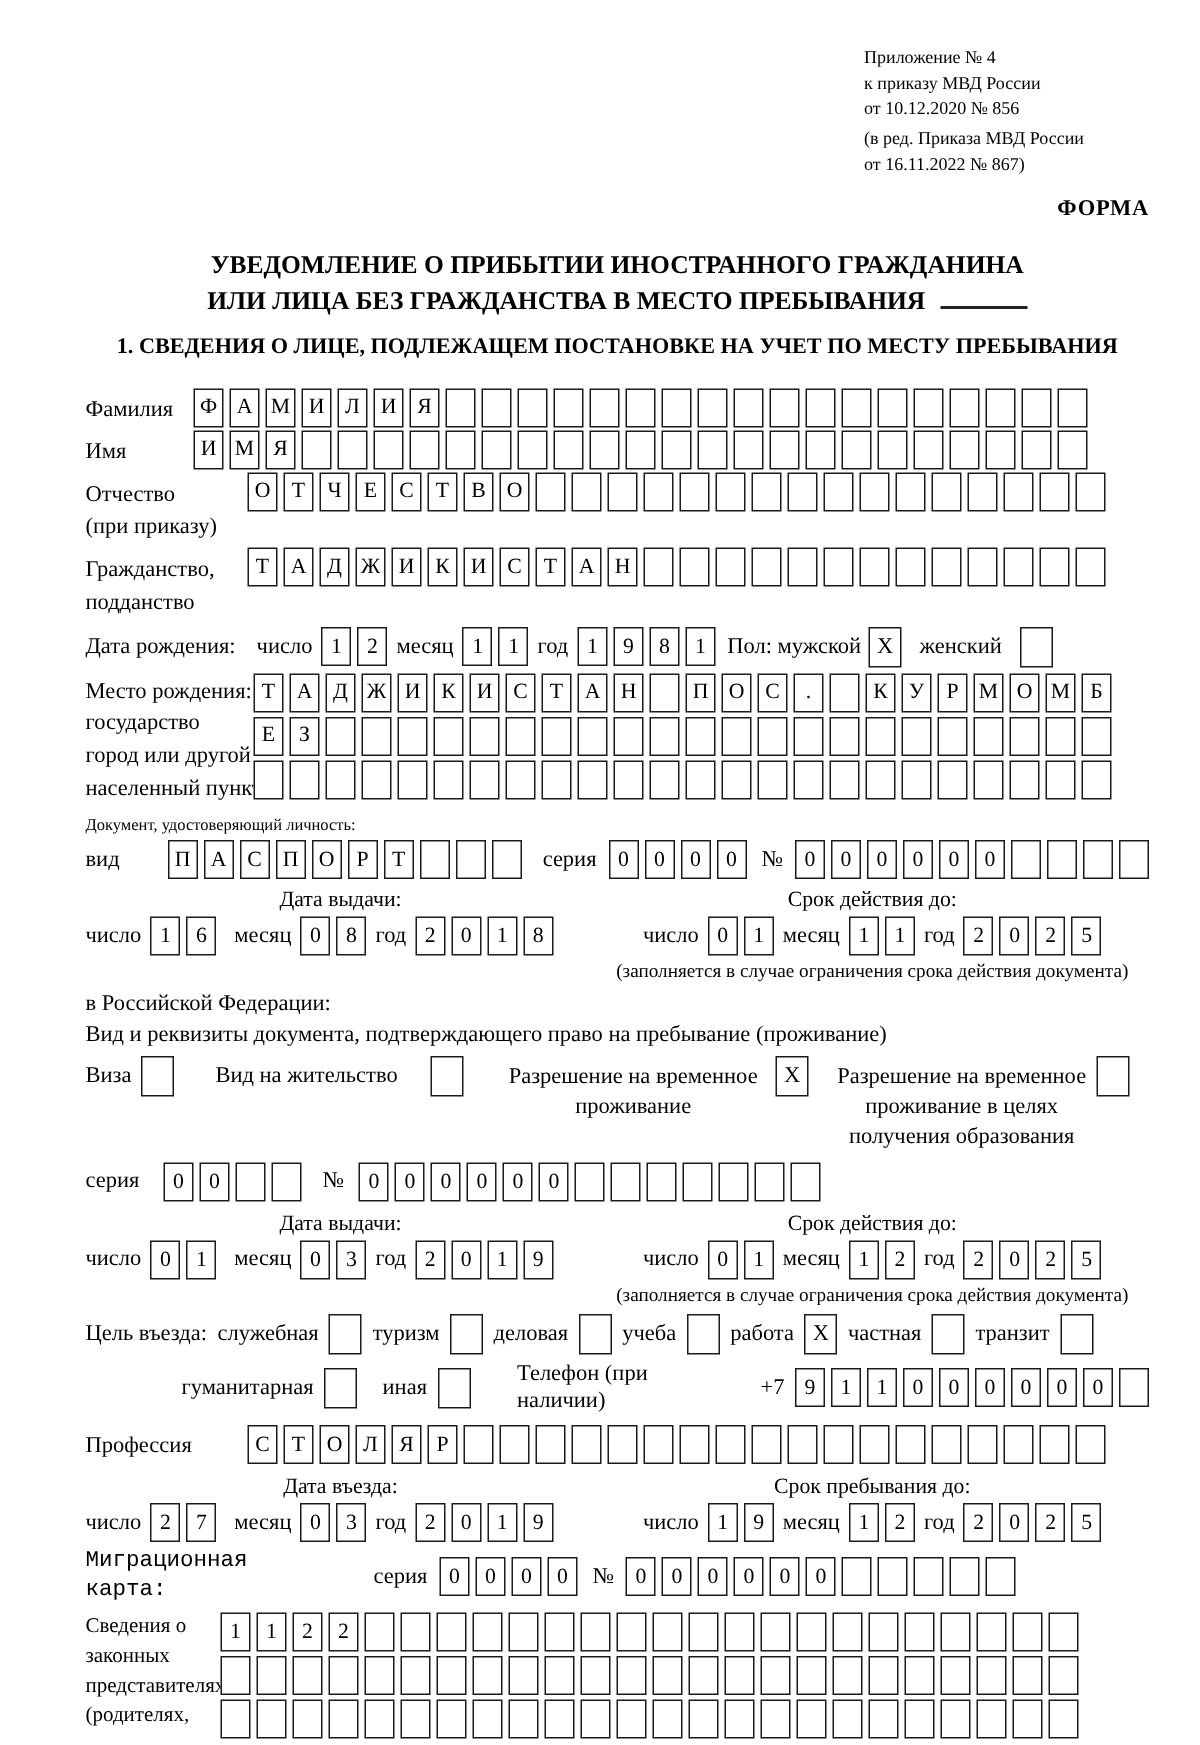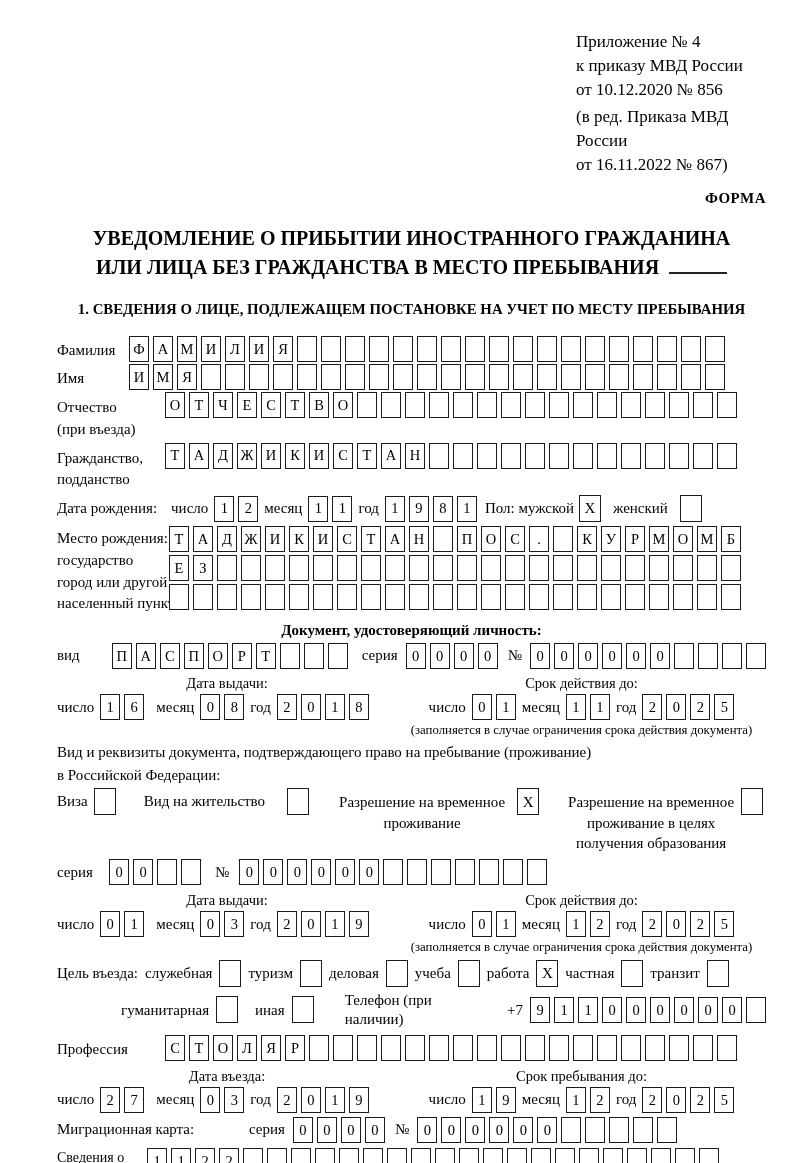--- a/index.html
+++ b/index.html
@@ -3,27 +3,27 @@
 <meta charset="utf-8">
 <style>
   * { margin:0; padding:0; box-sizing:border-box; }
   html,body { background:#ffffff; }
   .page {
     width:800px; height:1163px; margin:0 auto; background:#fff; color:#000;
     font-family:"Liberation Serif", serif; font-size:15px; line-height:1.25;
     padding:30px 34px 0 57px; overflow:hidden; position:relative;
   }
   
-  .hdr-block { width:190px; margin-left:auto; font-size:17px; line-height:1.4; }
+  .hdr-block { width:190px; margin-left:auto; font-size:12px; line-height:1.4; }
   .hdr-sub { margin-top:4px; }
   .forma { text-align:right; font-weight:bold; margin-top:12px; font-size:15px; letter-spacing:.5px; }
   
-  .title { text-align:center; font-weight:bold; margin-top:16px; font-size:20px; line-height:1.45; }
+  .title { text-align:center; font-weight:bold; margin-top:16px; font-size:17px; line-height:1.45; }
   .blank-line { display:inline-block; width:58px; border-bottom:2px solid #222; height:14px; margin-left:10px; }
-  .sec-heading { text-align:center; font-weight:bold; margin-top:18px; font-size:14.8px; white-space:nowrap; }
+  .sec-heading { text-align:center; font-weight:bold; margin-top:8px; font-size:14.8px; white-space:nowrap; }
   .form { margin-top:18px; }
   
   .cellrow { display:inline-flex; gap:4px; flex:none; }
   .cell {
     width:20px; height:26px; border:1.7px solid #1b1b1b; background:#fff;
     display:inline-flex; align-items:center; justify-content:center;
     font-size:14.5px; flex:none;
   }
   .checkbox {
     width:22px; height:27px; border:1.7px solid #1b1b1b; background:#fff;
@@ -35,21 +35,21 @@
   .lbl2 { line-height:1.45; }
   .w72 { width:72px; } .w108 { width:108px; } .w112 { width:112px; }
   .stackrows { display:flex; flex-direction:column; gap:3px; }
   
   .date-section { display:flex; margin-bottom:4px; }
   .date-col-l { width:340px; }
   .date-col-r { flex:1; }
   .date-title { text-align:center; font-size:14.5px; margin-bottom:2px; }
   .dategroup { display:flex; align-items:center; gap:6px; }
   .date-note { font-size:12.8px; margin-top:3px; text-align:center; white-space:nowrap; }
-  .doc-heading { text-align:center; font-weight:bold; margin:6px 0 3px 0; font-size:15px; }
+  .doc-heading { text-align:left; font-weight:normal; margin:6px 0 3px 0; font-size:11px; }
   .opt { display:flex; align-items:flex-start; gap:6px;font-family:Liberation Serif, serif; }
   .opt-label-c { text-align:center; line-height:1.35; }
   .opts-row { display:flex; align-items:flex-start; margin-top:4px; margin-bottom:6px; }
   .purpose-row { display:flex; align-items:center; gap:7px; margin-bottom:4px; flex-wrap:nowrap; }
   .legal { display:flex; margin-top:4px; }
   .legal-labels { width:90px; flex:none; font-size:14px; line-height:1.42; }
   .legal-right { flex:1; }
 </style>
 </head>
 <body>
@@ -132,21 +132,21 @@
           <span class="cell"></span>
           <span class="cell"></span>
           <span class="cell"></span>
           <span class="cell"></span>
         </span>
     </div>
 
     <div class="frow">
       <span class="flabel w108 lbl2">
         <div>Отчество</div>
-        <div>(при въезда)</div>
+        <div>(при приказу)</div>
       </span>
       <span class="cellrow">
           <span class="cell">О</span>
           <span class="cell">Т</span>
           <span class="cell">Ч</span>
           <span class="cell">Е</span>
           <span class="cell">С</span>
           <span class="cell">Т</span>
           <span class="cell">В</span>
           <span class="cell">О</span>
@@ -397,37 +397,37 @@
               <span class="cell">2</span>
               <span class="cell">0</span>
               <span class="cell">2</span>
               <span class="cell">5</span>
             </span>
         </div>
         <div class="date-note">(заполняется в случае ограничения срока действия документа)</div>
       </div>
     </div>
 
+    <div style="margin-top:4px;">в Российской Федерации:</div>
     <div style="margin-top:2px;">Вид и реквизиты документа, подтверждающего право на пребывание (проживание)</div>
-    <div style="margin-top:4px;">в Российской Федерации:</div>
 
     <div class="opts-row">
       <span class="opt">
         <span style="padding-top:4px;">Виза</span>
         <span class="checkbox"></span>
       </span>
       <span class="opt" style="margin-left:28px;">
         <span style="padding-top:4px;">Вид на жительство</span>
         <span class="checkbox" style="margin-left:16px;"></span>
       </span>
       <span class="opt" style="margin-left:24px;">
         <span class="opt-label-c" style="width:178px; padding-top:4px;">Разрешение на временное проживание</span>
         <span class="checkbox">X</span>
       </span>
-      <span class="opt" style="margin-left:28px;">
+      <span class="opt" style="margin-left:18px;">
         <span class="opt-label-c" style="width:168px; padding-top:4px;">Разрешение на временное проживание в целях получения образования</span>
         <span class="checkbox"></span>
       </span>
     </div>
 
     <div class="frow" style="align-items:center; margin:6px 0 6px 0;">
       <span style="width:52px;">серия</span>
       <span class="cellrow">
           <span class="cell">0</span>
           <span class="cell">0</span>
@@ -610,21 +610,21 @@
               <span class="cell">2</span>
               <span class="cell">0</span>
               <span class="cell">2</span>
               <span class="cell">5</span>
             </span>
         </div>
       </div>
     </div>
 
     <div class="frow" style="align-items:center; margin:4px 0 5px 0;">
-      <span style="width:158px;">Миграционная карта:</span>
+      <span style="width:158px;font-family:Liberation Mono, monospace;">Миграционная карта:</span>
       <span style="margin:0 8px 0 34px;">серия</span>
       <span class="cellrow">
           <span class="cell">0</span>
           <span class="cell">0</span>
           <span class="cell">0</span>
           <span class="cell">0</span>
         </span>
       <span style="margin:0 8px 0 10px;">№</span>
       <span class="cellrow">
           <span class="cell">0</span>

